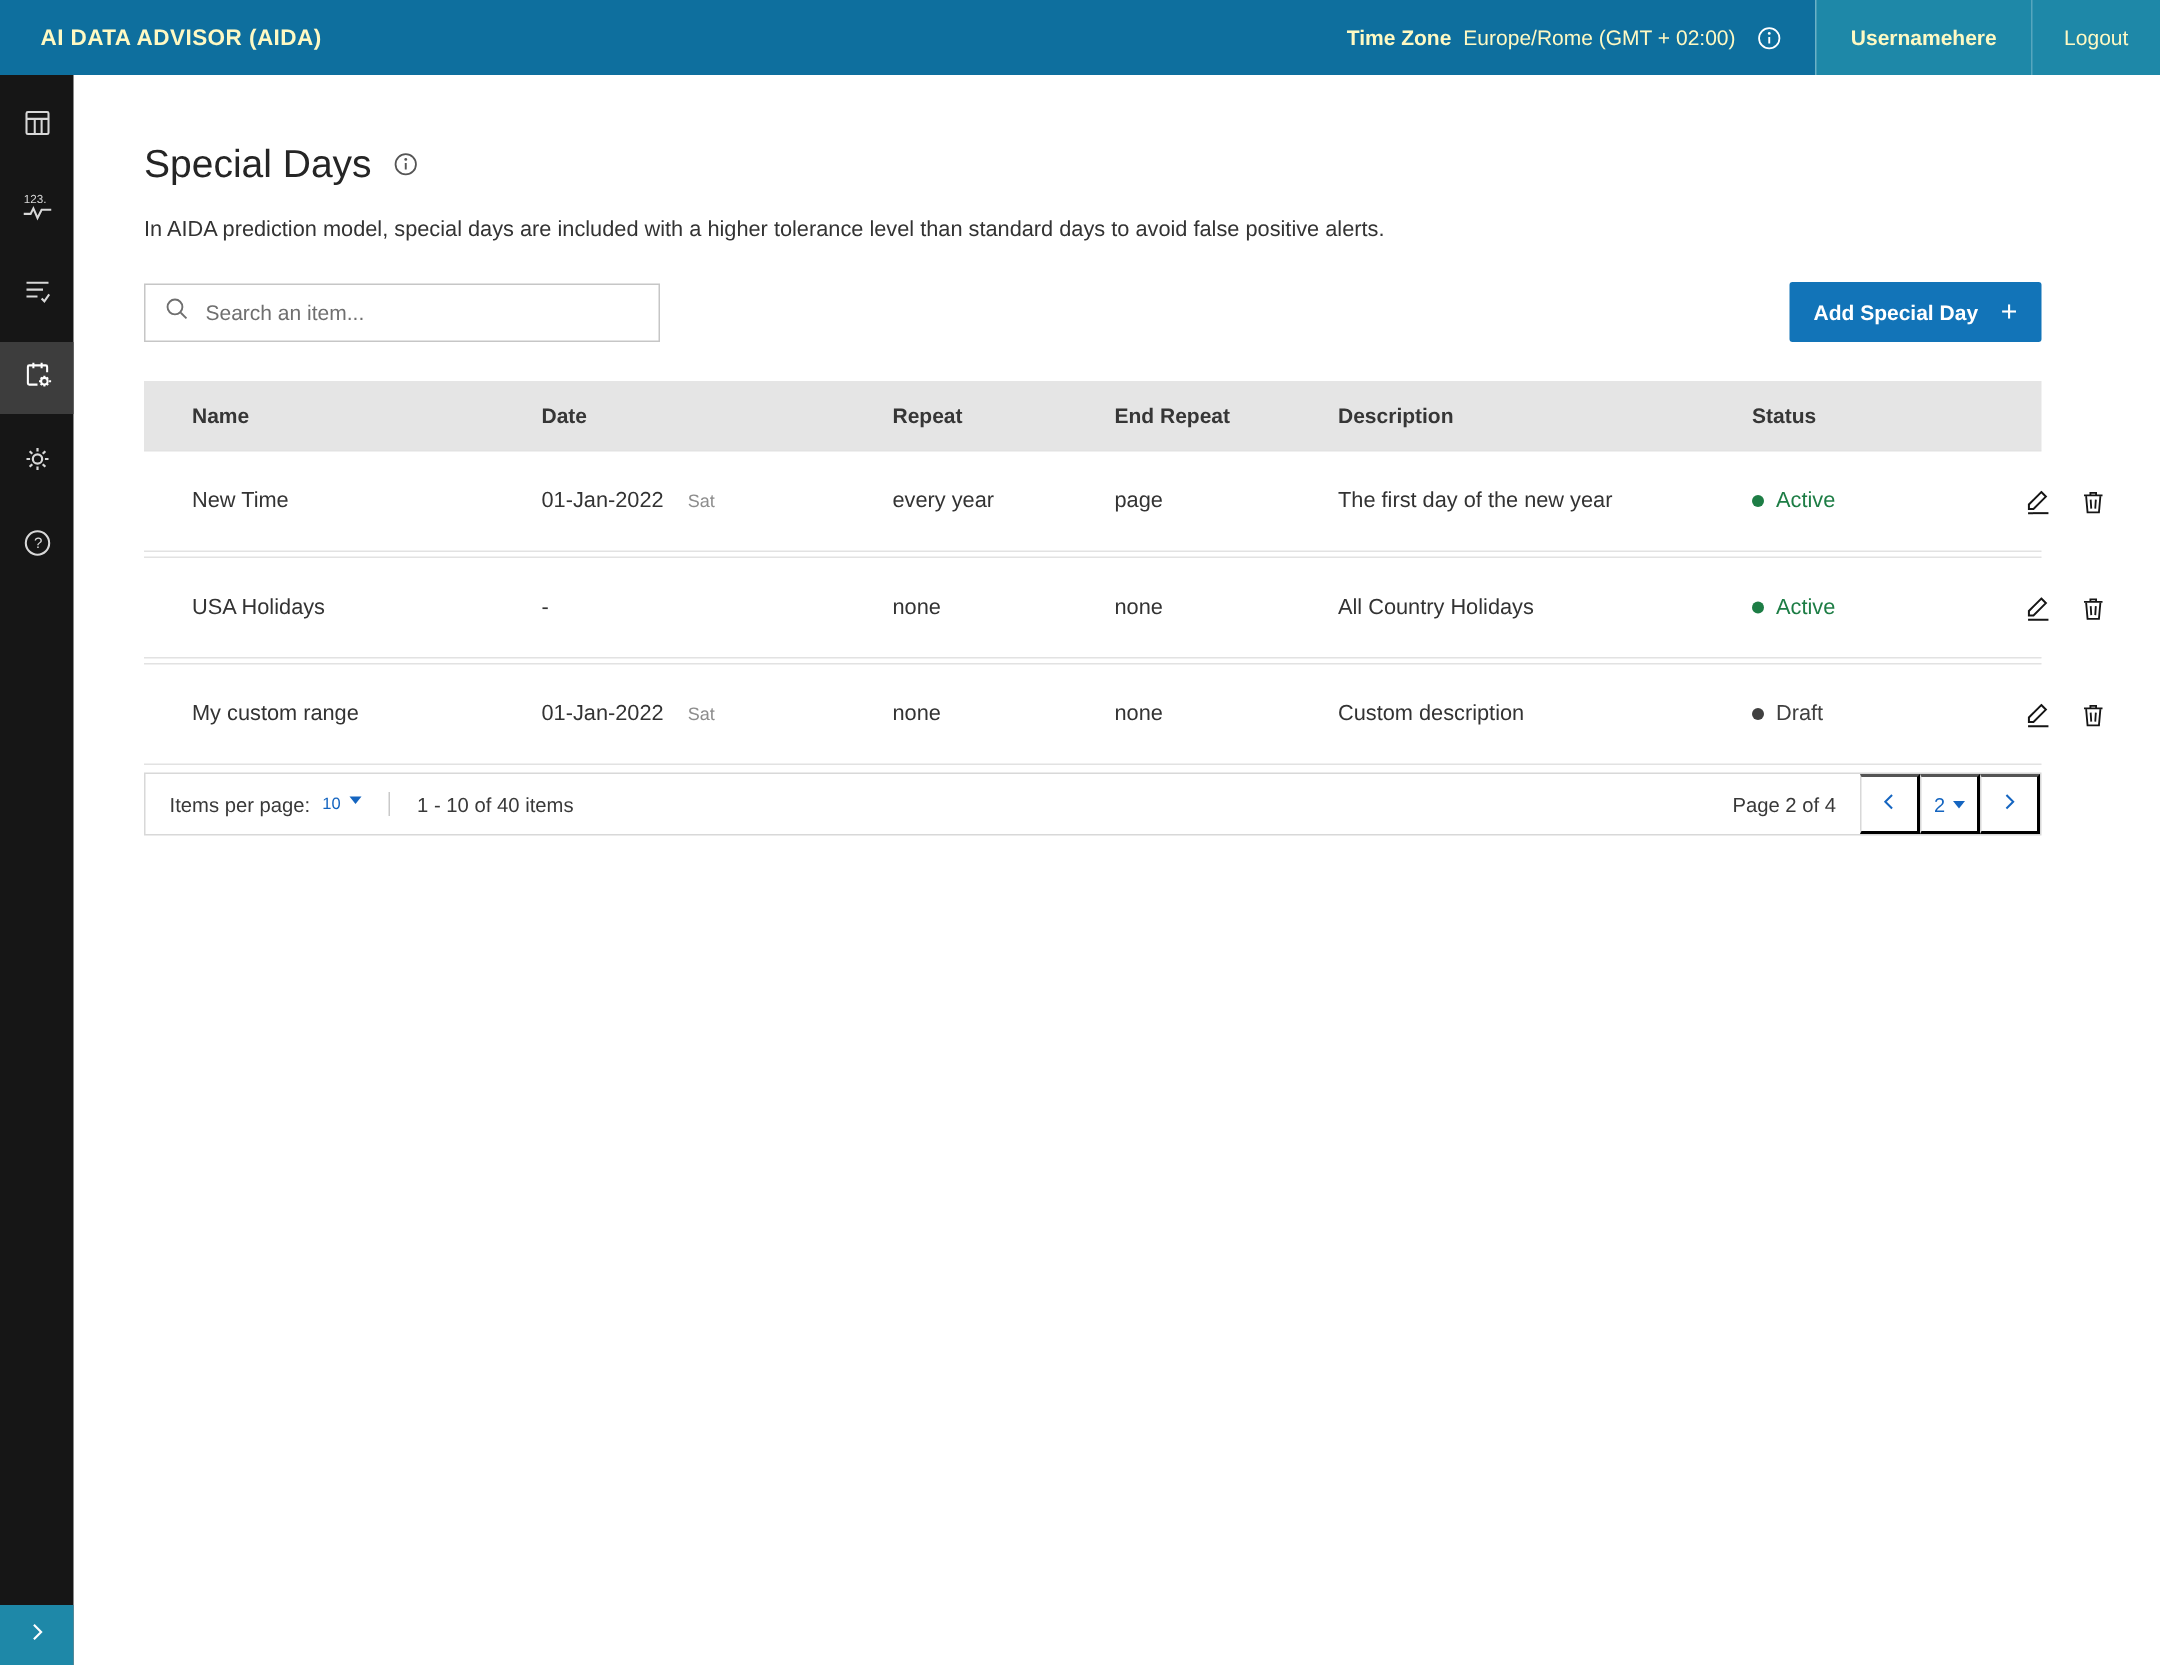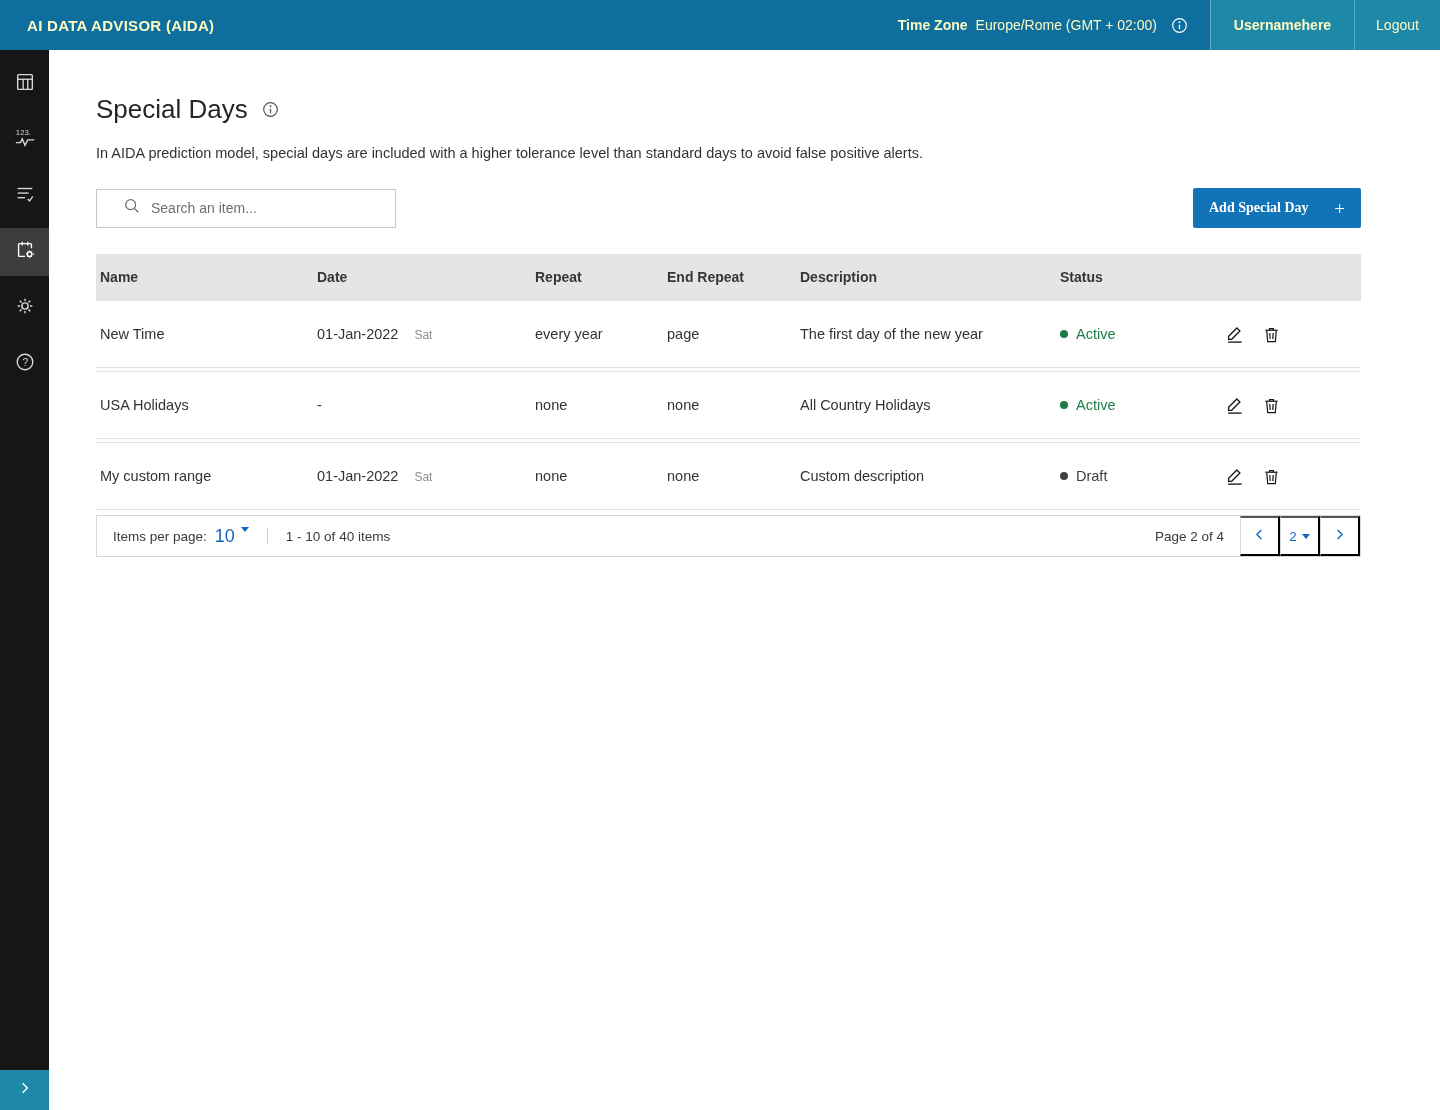--- a/index.html
+++ b/index.html
@@ -27,42 +27,42 @@
   .content { width:1265px; margin-left:47px; }
 
   
   .page-title-row { margin-top:44px; display:flex; align-items:center; gap:14px; }
   .page-title { font-size:26px; font-weight:400; color:#252525; }
   .title-info { color:#555; display:flex; align-items:center; cursor:pointer; }
   .page-desc { margin-top:20px; font-size:14.5px; color:#333; }
 
   
   .toolbar { margin-top:27px; display:flex; justify-content:space-between; align-items:center; }
-  .search-box { width:300px; height:39px; border:1px solid #c6c6c6; display:flex; align-items:center; padding:0 26px; gap:10px; background:#fff; }
+  .search-box { width:344px; height:39px; border:1px solid #c6c6c6; display:flex; align-items:center; padding:0 12px; gap:10px; background:#fff; }
   .search-input { border:none; outline:none; flex:1; font-size:14px; font-family:"Liberation Sans",sans-serif; color:#333; }
   .search-input::placeholder { color:#6f6f6f; }
-  .add-btn { width:168px; height:40px; background:var(--accent-blue,#1274b8); color:#fff; border:none; display:flex; align-items:center; justify-content:space-between; padding:0 16px; font-size:14px; font-weight:bold; font-family:Liberation Serif, serif; cursor:pointer; border-radius:2px; }
+  .add-btn { width:168px; height:40px; background:var(--accent-blue,#1274b8); color:#fff; border:none; display:flex; align-items:center; justify-content:space-between; padding:0 16px; font-size:14px; font-weight:bold; font-family:Liberation Sans, sans-serif; cursor:pointer; border-radius:2px; }
   .plus { font-size:19px; font-weight:400; line-height:1; }
 
   
   .table { margin-top:26px; }
-  .tgrid { display:grid; grid-template-columns:217px 218px 132px 133px 260px 165px 1fr; align-items:center; padding-left:4px; }
+  .tgrid { display:grid; grid-template-columns:217px 218px 132px 133px 260px 165px 1fr; align-items:center; padding-left:32px;gap:16px; }
   .thead { height:46px; background:#e5e5e5; font-size:14px; font-weight:bold; color:#363636; }
   .row { height:68px; background:#fff; border-top:1px solid #e2e2e2; border-bottom:1px solid #e2e2e2; font-size:14.5px; color:#333; }
   .row + .row { margin-top:3px; }
   .day-suffix { font-size:12px; color:#8d8d8d; margin-left:16px; }
   .status-cell { display:flex; align-items:center; gap:8px; font-size:14.5px; }
   .status-dot { width:8px; height:8px; border-radius:50%; background:currentColor; }
   .actions { display:flex; justify-content:flex-end; align-items:center; gap:18px; padding-right:80px; color:#161616; }
   .icon-btn { display:flex; align-items:center; cursor:pointer; background:none; border:none; color:#161616; padding:0; }
 
   
   .tfooter { margin-top:5px; height:42px; border:1px solid #d8d8d8; display:flex; align-items:stretch; font-size:13.5px; color:#393939; }
   .tf-left { display:flex; align-items:center; padding-left:16px; flex:1; gap:8px; }
-  .select-trigger { display:flex; align-items:flex-start; gap:6px; color:var(--link-blue,#1565c0); cursor:pointer; font-size:18px; }
+  .select-trigger { display:flex; align-items:flex-start; gap:6px; color:var(--link-blue,#1565c0); cursor:pointer; font-size:11px; }
   .caret { width:0; height:0; border-left:4.5px solid transparent; border-right:4.5px solid transparent; border-top:5px solid currentColor; margin-top:1px; }
   .tf-divider { width:1px; height:16px; background:#c9c9c9; margin:0 10px; }
   .page-of { display:flex; align-items:center; padding-right:16px; }
   .pg-box { width:40px; border-left:1px solid #d8d8d8; display:flex; align-items:center; justify-content:center; cursor:pointer; color:var(--link-blue,#1565c0); background:#fff; }
   .pg-select { gap:5px; display:flex; align-items:center; }
 </style>
 </head>
 <body>
 
 <header class="topbar">

